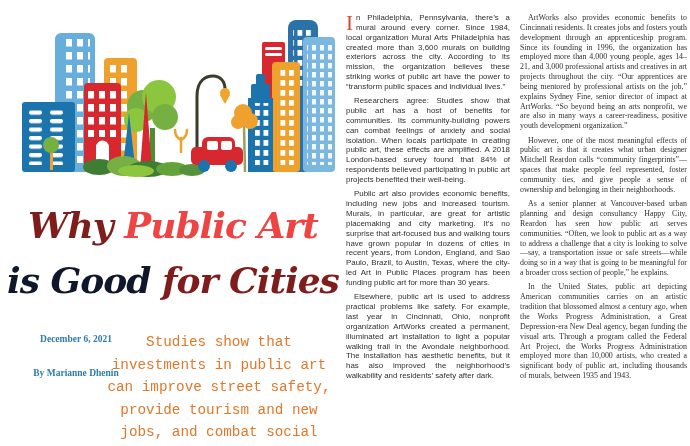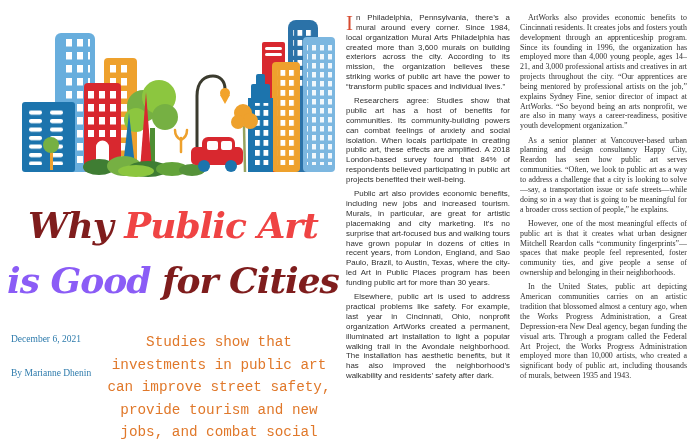--- a/index.html
+++ b/index.html
@@ -10,25 +10,25 @@
   
   .cityscape{position:absolute;left:0;top:0;width:345px;height:180px;}
   
   .title{
     position:absolute;left:6px;top:198px;width:334px;text-align:center;
     font-family:"DejaVu Serif",serif;font-style:italic;font-weight:bold;
     font-size:36px;line-height:55px;letter-spacing:-1px;white-space:nowrap;
   }
   .t-blue{color:#7f1d1d;margin-top:48px;}
   .t-red{color:#ef4444;}
-  .t-green{color:#8b5cf6;}
+  .t-green{color:#0f172a;}
   
   .meta{
-    position:absolute;left:11px;top:334px;width:116px;
-    font-family:"Liberation Serif",serif;font-weight:normal;font-size:9.5px;color:#2e7bac;
+    position:absolute;left:18px;top:334px;width:116px;text-align:center;
+    font-family:"Liberation Serif",serif;font-weight:bold;font-size:9.5px;color:#2e7bac;
   }
   .meta .byline{margin-top:24px;}
   
   .deck{
     position:absolute;left:95px;top:331px;width:248px;text-align:center;
     font-family:Liberation Mono, monospace;font-size:14.3px;line-height:22.5px;color:#e0782a;
   }
   
   .col{
     position:absolute;top:13px;width:164px;
@@ -165,18 +165,18 @@
 
   <div class="col col1">
     <p class="first"><span class="dropcap">I</span><span>n Philadelphia, Pennsylvania, there’s a mural around every corner. Since 1984, local organization Mural Arts Philadelphia has created more than 3,600 murals on building exteriors across the city. According to its mission, the organization believes these striking works of public art have the power to “transform public spaces and individual lives.”</span></p>
     <p>Researchers agree: Studies show that public art has a host of benefits for communities. Its community-building powers can combat feelings of anxiety and social isolation. When locals participate in creating public art, these effects are amplified. A 2018 London-based survey found that 84% of respondents believed participating in public art projects benefited their well-being.</p>
     <p>Public art also provides economic benefits, including new jobs and increased tourism. Murals, in particular, are great for artistic placemaking and city marketing. It’s no surprise that art-focused bus and walking tours have grown popular in dozens of cities in recent years, from London, England, and Sao Paulo, Brazil, to Austin, Texas, where the city-led Art in Public Places program has been funding public art for more than 30 years.</p>
     <p>Elsewhere, public art is used to address practical problems like safety. For example, last year in Cincinnati, Ohio, nonprofit organization ArtWorks created a permanent, illuminated art installation to light a popular walking trail in the Avondale neighborhood. The installation has aesthetic benefits, but it has also improved the neighborhood’s walkability and residents’ safety after dark.</p>
   </div>
 
   <div class="col col2">
     <p>ArtWorks also provides economic benefits to Cincinnati residents. It creates jobs and fosters youth development through an apprenticeship program. Since its founding in 1996, the organization has employed more than 4,000 young people, ages 14–21, and 3,000 professional artists and creatives in art projects throughout the city. “Our apprentices are being mentored by professional artists on the job,” explains Sydney Fine, senior director of impact at ArtWorks. “So beyond being an arts nonprofit, we are also in many ways a career-readiness, positive youth development organization.”</p>
+    <p>However, one of the most meaningful effects of public art is that it creates what urban designer Mitchell Reardon calls “community fingerprints”—spaces that make people feel represented, foster community ties, and give people a sense of ownership and belonging in their neighborhoods.</p>
     <p>As a senior planner at Vancouver-based urban planning and design consultancy Happy City, Reardon has seen how public art serves communities. “Often, we look to public art as a way to address a challenge that a city is looking to solve—say, a transportation issue or safe streets—while doing so in a way that is going to be meaningful for a broader cross section of people,” he explains.</p>
-    <p>However, one of the most meaningful effects of public art is that it creates what urban designer Mitchell Reardon calls “community fingerprints”—spaces that make people feel represented, foster community ties, and give people a sense of ownership and belonging in their neighborhoods.</p>
     <p>In the United States, public art depicting American communities carries on an artistic tradition that blossomed almost a century ago, when the Works Progress Administration, a Great Depression-era New Deal agency, began funding the visual arts. Through a program called the Federal Art Project, the Works Progress Administration employed more than 10,000 artists, who created a significant body of public art, including thousands of murals, between 1935 and 1943.</p>
   </div>
 
 </div>
 
 </body></html>

